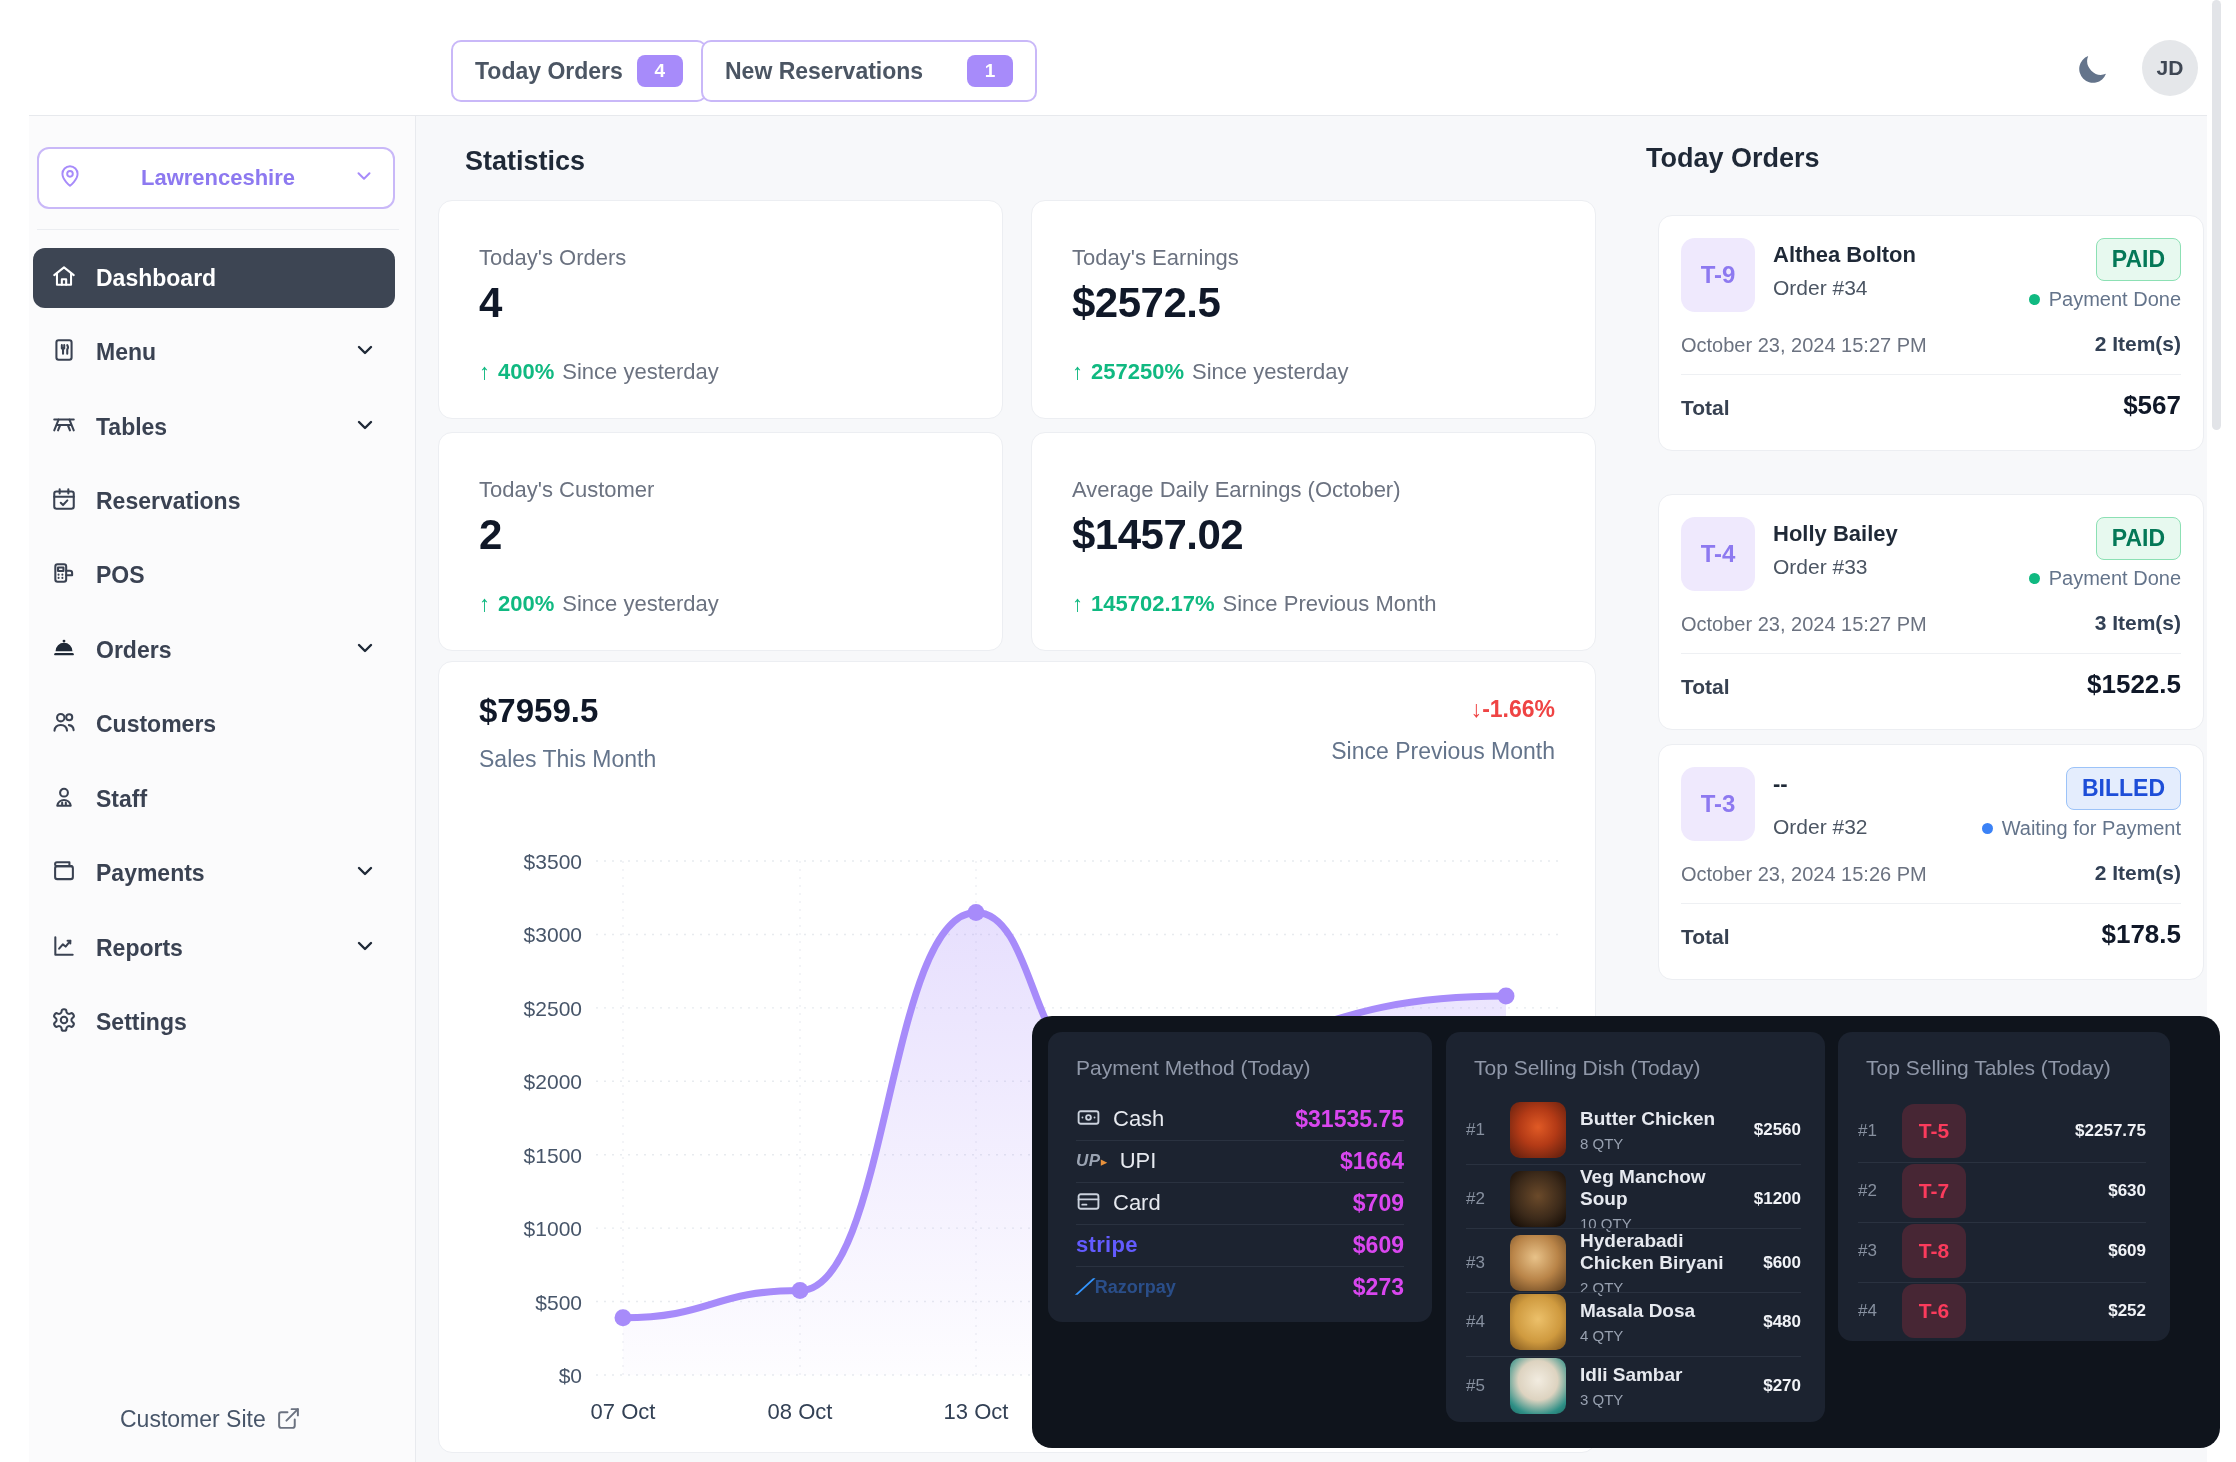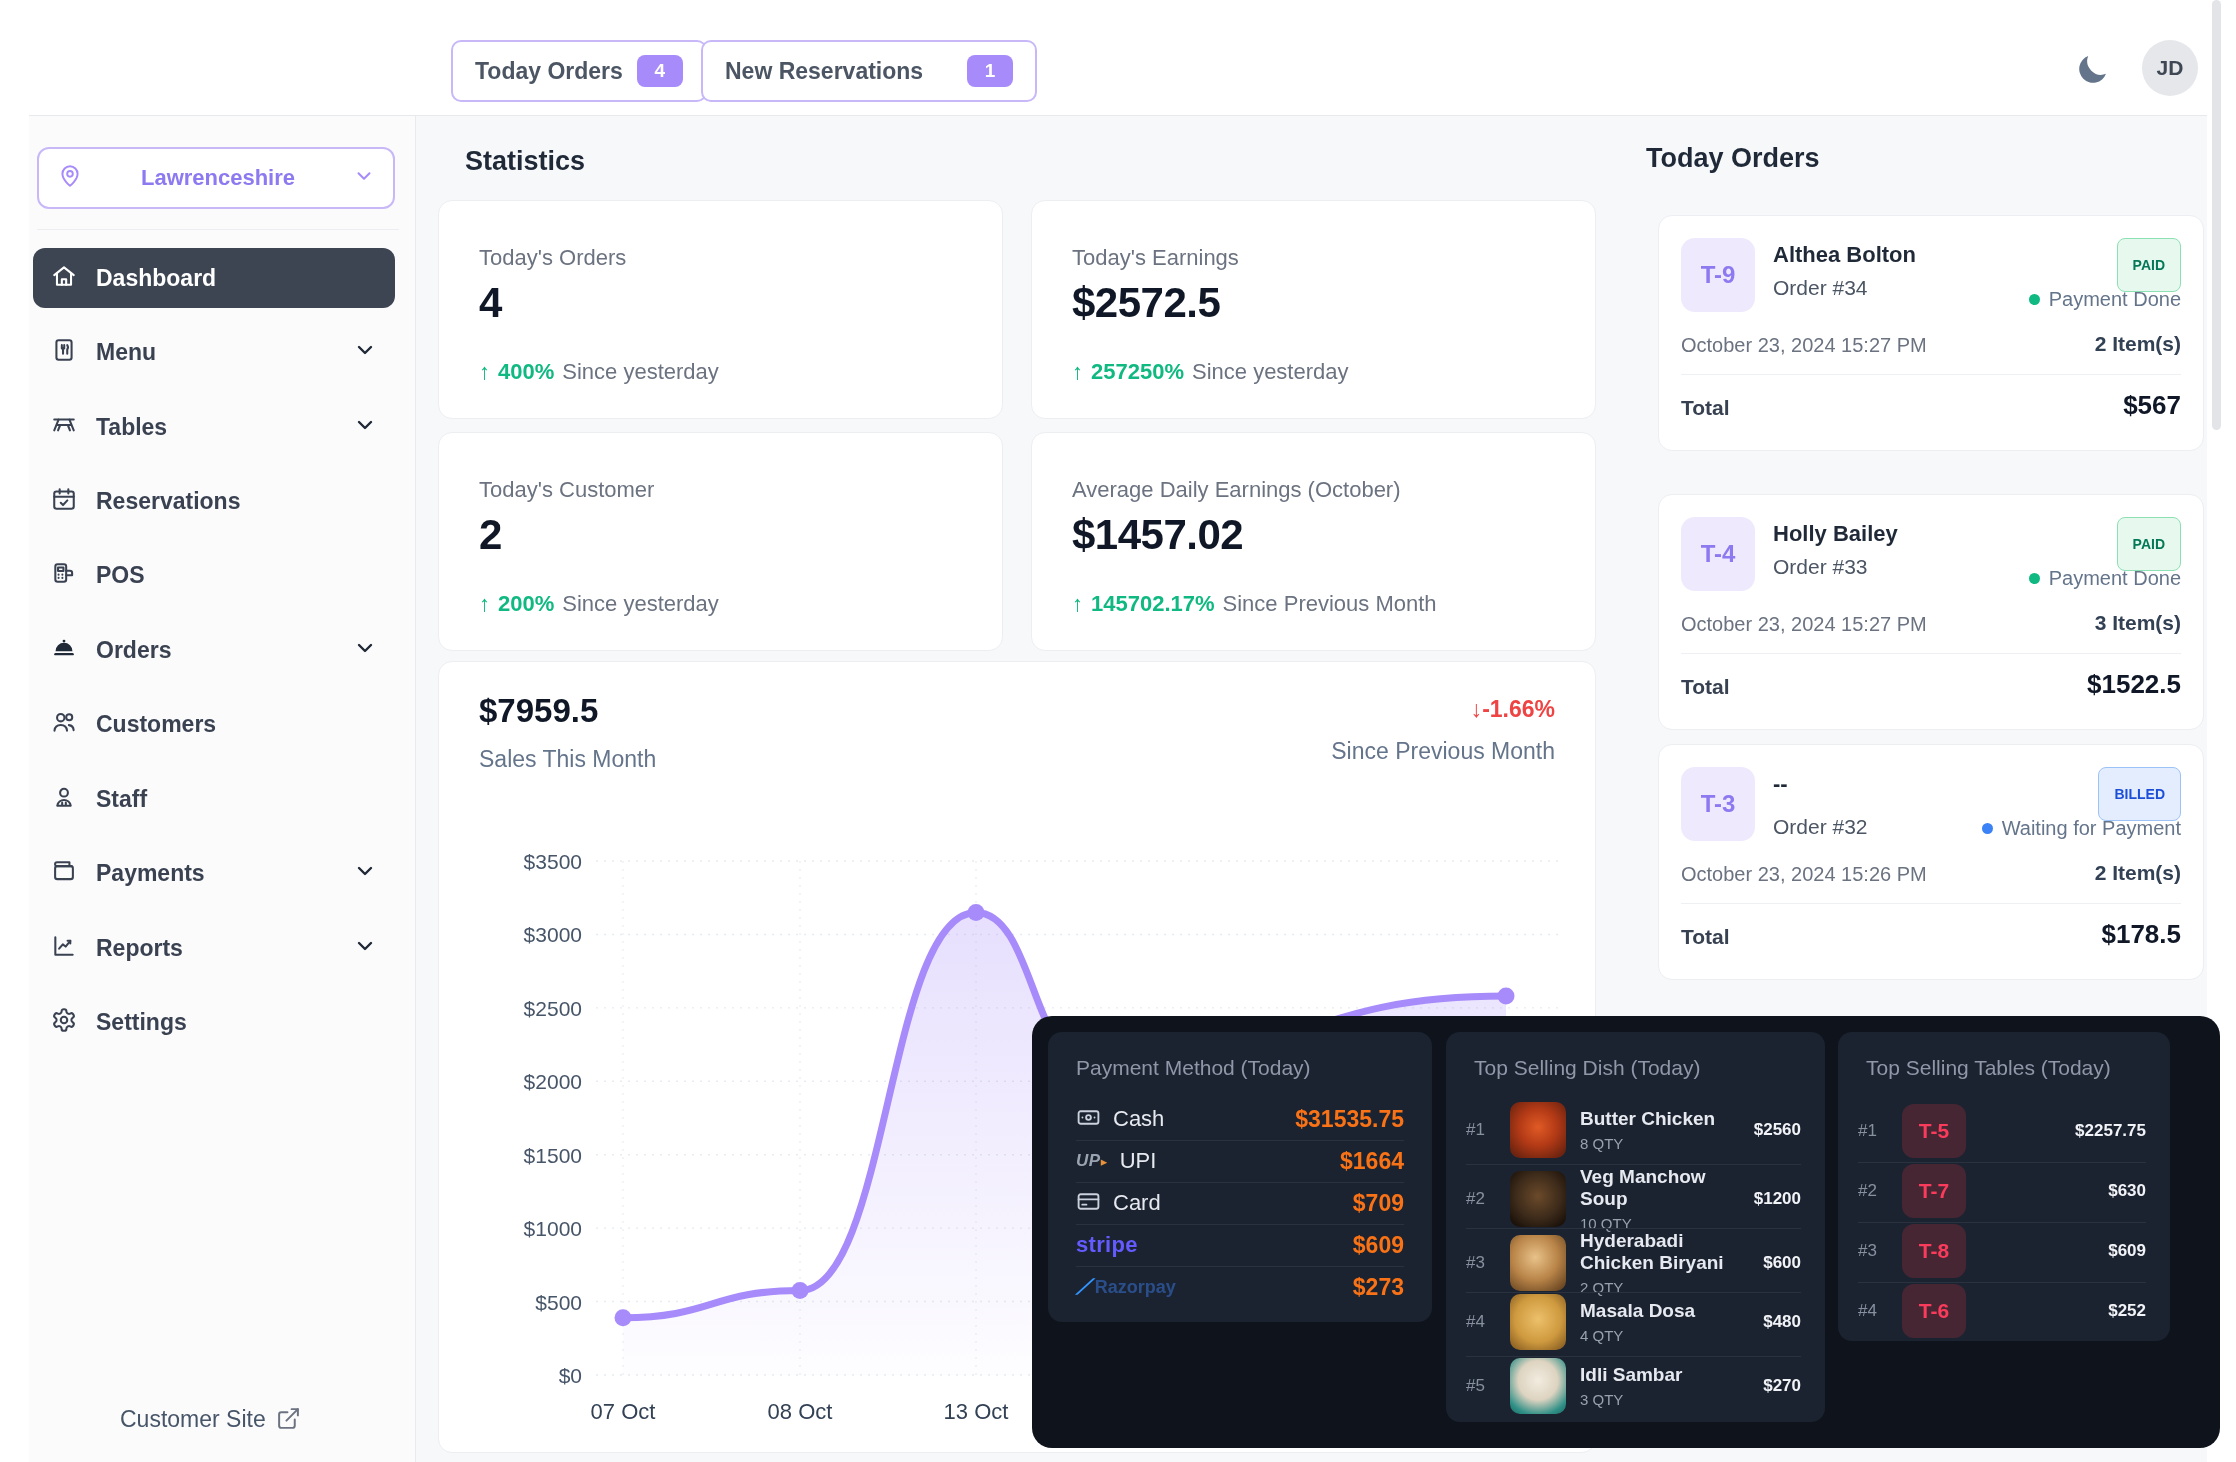--- a/index.html
+++ b/index.html
@@ -47,41 +47,41 @@
   .chart-sub{position:absolute;left:40px;top:84px;font-size:23px;color:#64748b;}
   .chart-change{position:absolute;right:40px;top:34px;font-size:23px;font-weight:700;color:#ef4444;text-align:right;}
   .chart-change-note{position:absolute;right:40px;top:76px;font-size:23px;color:#64748b;text-align:right;}
 
   
   .order-card{left:1658px;width:546px;height:236px;background:#fff;border:1.5px solid #eceef2;border-radius:14px;box-sizing:border-box;cursor:pointer;}
   .t-chip{position:absolute;left:22px;top:22px;width:74px;height:74px;border-radius:14px;background:#efe9fd;
     display:flex;align-items:center;justify-content:center;color:#8d79f0;font-size:24px;font-weight:800;}
   .o-name{position:absolute;left:114px;top:26px;font-size:22px;font-weight:700;color:#1f2937;}
   .o-no{position:absolute;left:114px;top:60px;font-size:21px;color:#4b5563;}
-  .o-badge{position:absolute;right:22px;top:22px;padding:18px 15px;border-radius:8px;font-size:14px;font-weight:800;}
+  .o-badge{position:absolute;right:22px;top:22px;padding:7px 15px;border-radius:8px;font-size:23px;font-weight:800;}
   .o-badge.paid{color:#047857;background:#e7f9ef;border:1.5px solid #8ce0b4;}
   .o-badge.billed{color:#1d4ed8;background:#e4edfd;border:1.5px solid #9cc3f8;}
   .o-pay{position:absolute;right:22px;top:72px;font-size:20px;color:#64748b;display:flex;align-items:center;gap:9px;}
   .o-dot{width:11px;height:11px;border-radius:50%;}
   .o-dot.green{background:#10b981;}
   .o-dot.blue{background:#3b82f6;}
   .o-dt{position:absolute;left:22px;top:118px;font-size:20px;color:#6b7280;}
   .o-items{position:absolute;right:22px;top:116px;font-size:21px;font-weight:700;color:#334155;}
   .o-div{position:absolute;left:22px;right:22px;top:158px;height:1px;background:#eef0f3;}
   .o-total-l{position:absolute;left:22px;top:180px;font-size:21px;font-weight:600;color:#374151;}
   .o-total-v{position:absolute;right:22px;top:174px;font-size:26px;font-weight:800;color:#101828;}
 
   
   .dark-wrap{left:1032px;top:1016px;width:1188px;height:432px;background:#0f141c;border-radius:20px;z-index:5;}
   .dpanel{position:absolute;top:16px;background:#1c2330;border-radius:14px;box-sizing:border-box;}
   .dp-title{position:absolute;left:28px;top:24px;font-size:21px;color:#8f97a8;}
   .prow{position:absolute;left:28px;right:28px;height:42px;display:flex;align-items:center;}
   .p-sep{position:absolute;left:28px;right:28px;height:1px;background:#2a3240;}
   .p-lbl{font-size:22px;color:#e6e9ef;margin-left:12px;}
-  .p-amt{margin-left:auto;font-size:23px;font-weight:700;color:#f97316;}
+  .p-amt{margin-left:auto;font-size:23px;font-weight:700;color:#d946ef;}
   .upi-logo{font-size:17px;font-style:italic;font-weight:800;color:#9aa3b2;letter-spacing:0.5px;}
   .upi-logo .tri{color:#e8913c;font-size:13px;}
   .stripe-logo{font-size:22px;font-weight:800;color:#635bff;letter-spacing:0.3px;}
   .rzp-logo{display:flex;align-items:center;gap:4px;}
   .rzp-slash{color:#3395ff;font-size:21px;font-weight:800;font-style:italic;}
   .rzp-name{color:#3b82f6;opacity:0.45;font-size:18px;font-weight:700;}
   .drow{position:absolute;left:20px;right:24px;display:flex;align-items:center;gap:14px;}
   .d-rank{font-size:17px;color:#87909f;width:30px;flex:0 0 auto;}
   .dish-photo{width:56px;height:56px;border-radius:10px;flex:0 0 auto;}
   .d-name{font-size:19px;font-weight:600;color:#e6e9ef;line-height:1.15;}

